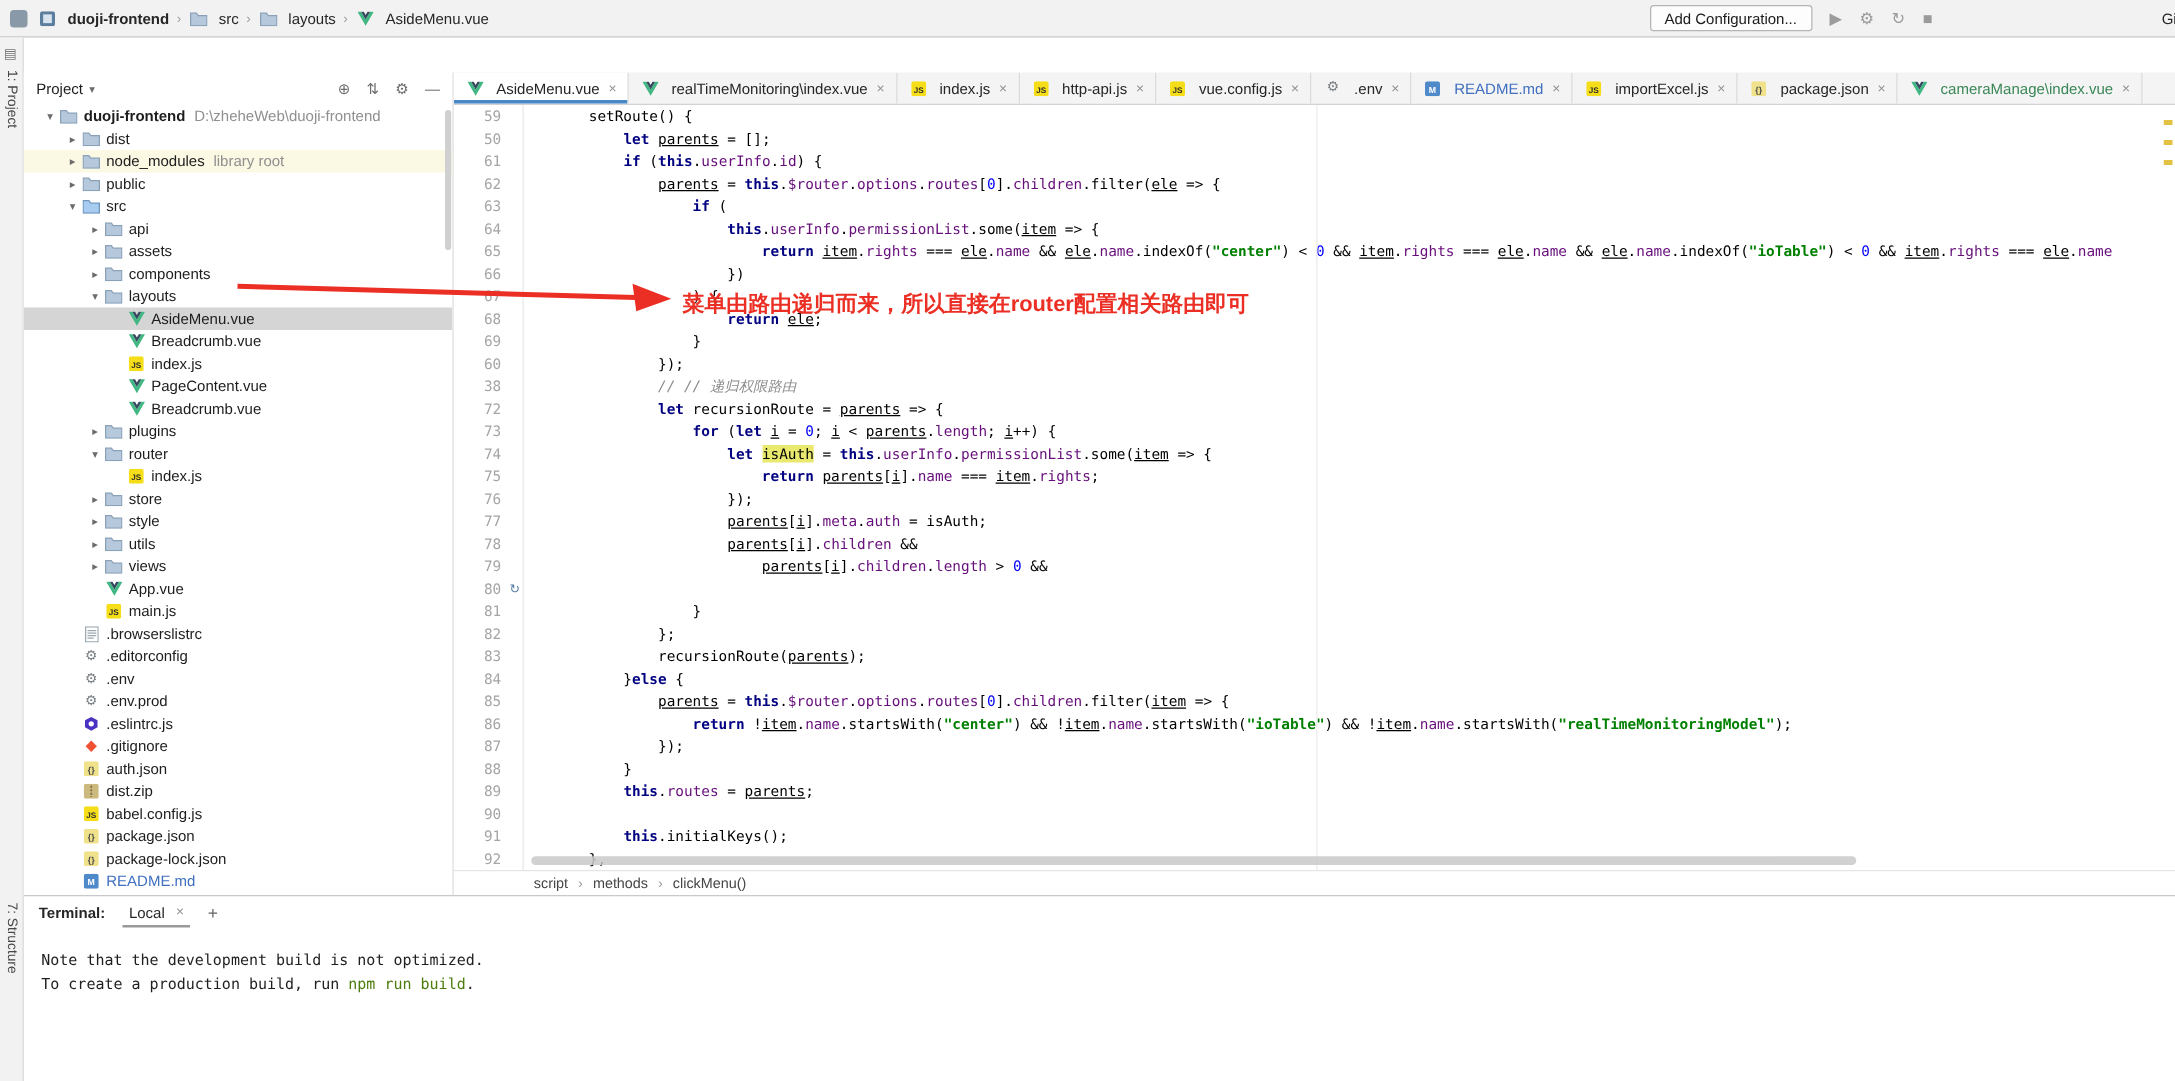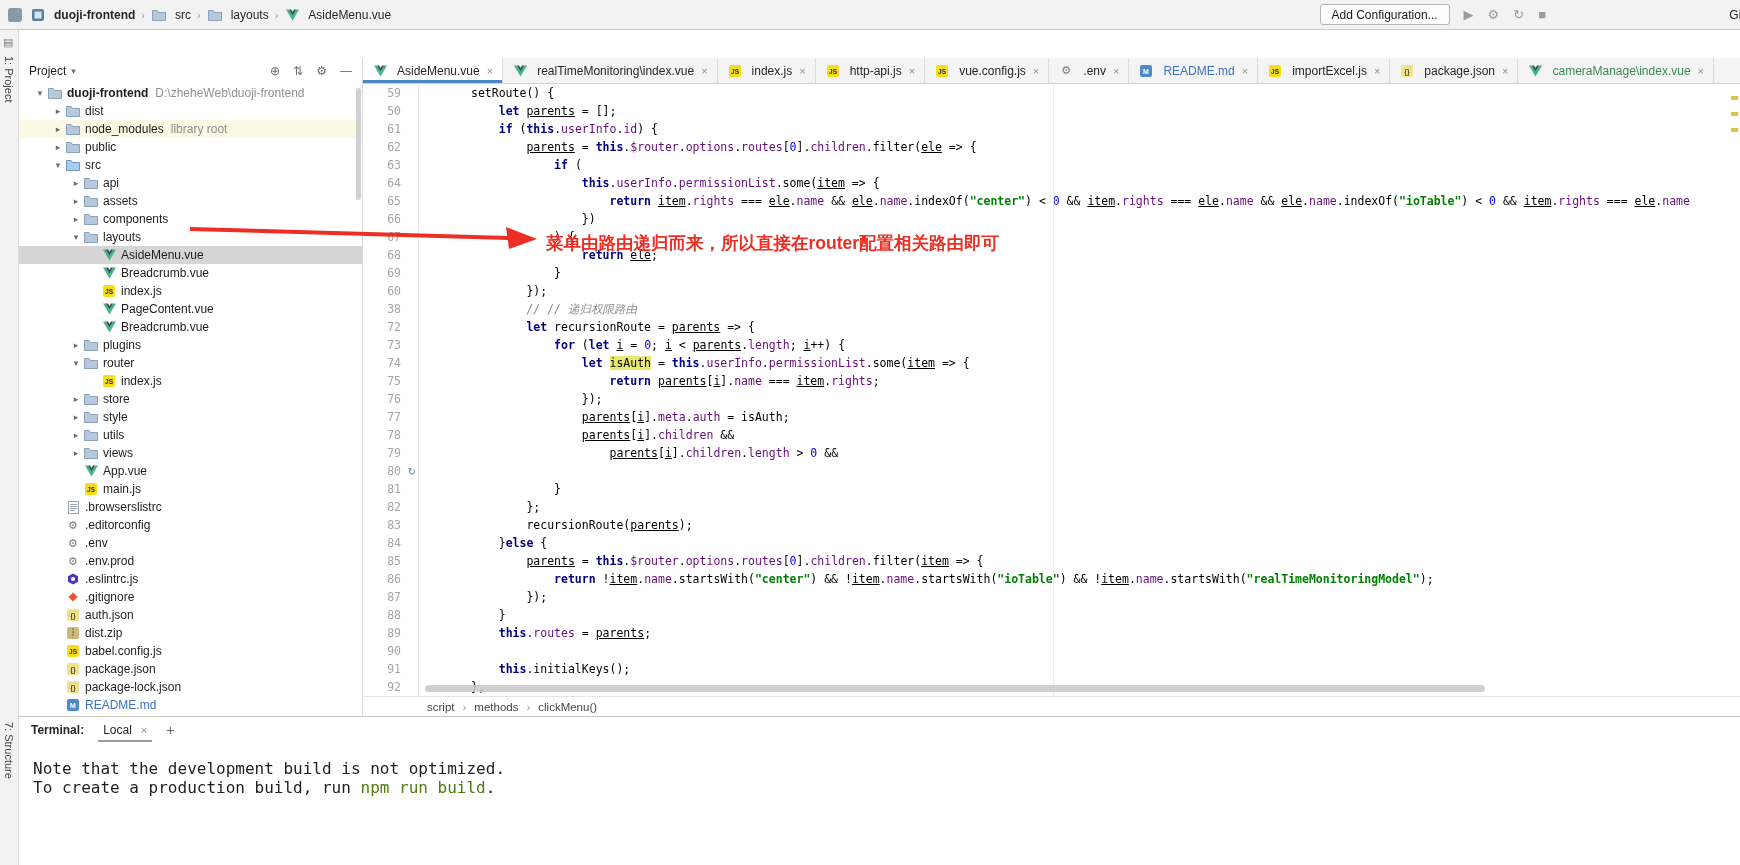--- a/index.html
+++ b/index.html
@@ -77,21 +77,21 @@
     padding-left:64px; gap:8px; font-size:11.5px; color:#454545; }
   .crumb-bar .sep { color:#9E9E9E; }
   
   .terminal { flex:1; min-height:0; border-top:1px solid #C9C9C9; display:flex; flex-direction:column; background:#fff;justify-content:space-between; }
   .term-header { height:26px; flex:none; display:flex; align-items:center; padding-left:12px; font-size:12px; gap:14px; }
   .term-title { color:#262626; font-weight:bold; }
   .term-tab { display:flex; align-items:center; gap:7px; padding:4px 5px 3px; border-bottom:2px solid #9A9A9A; color:#262626; }
   .term-tab .tab-close { font-size:11px; }
   .term-plus { color:#666; font-size:14px; }
   .term-body { flex:1; padding:16px 0 0 14px; font-family:"DejaVu Sans Mono","Liberation Mono",monospace;
-    font-size:16px; line-height:19px; color:#1F1F1F; white-space:pre; }
+    font-size:12px; line-height:19px; color:#1F1F1F; white-space:pre; }
   .sg-cmd { color:#4d7c0f; }
   
   .overlay { position:absolute; inset:0; pointer-events:none; z-index:50; }
 </style>
 </head>
 <body>
 
 <div class="titlebar">
   <span class="win-icon"></span>
   <div class="crumbs" id="top-crumbs">

